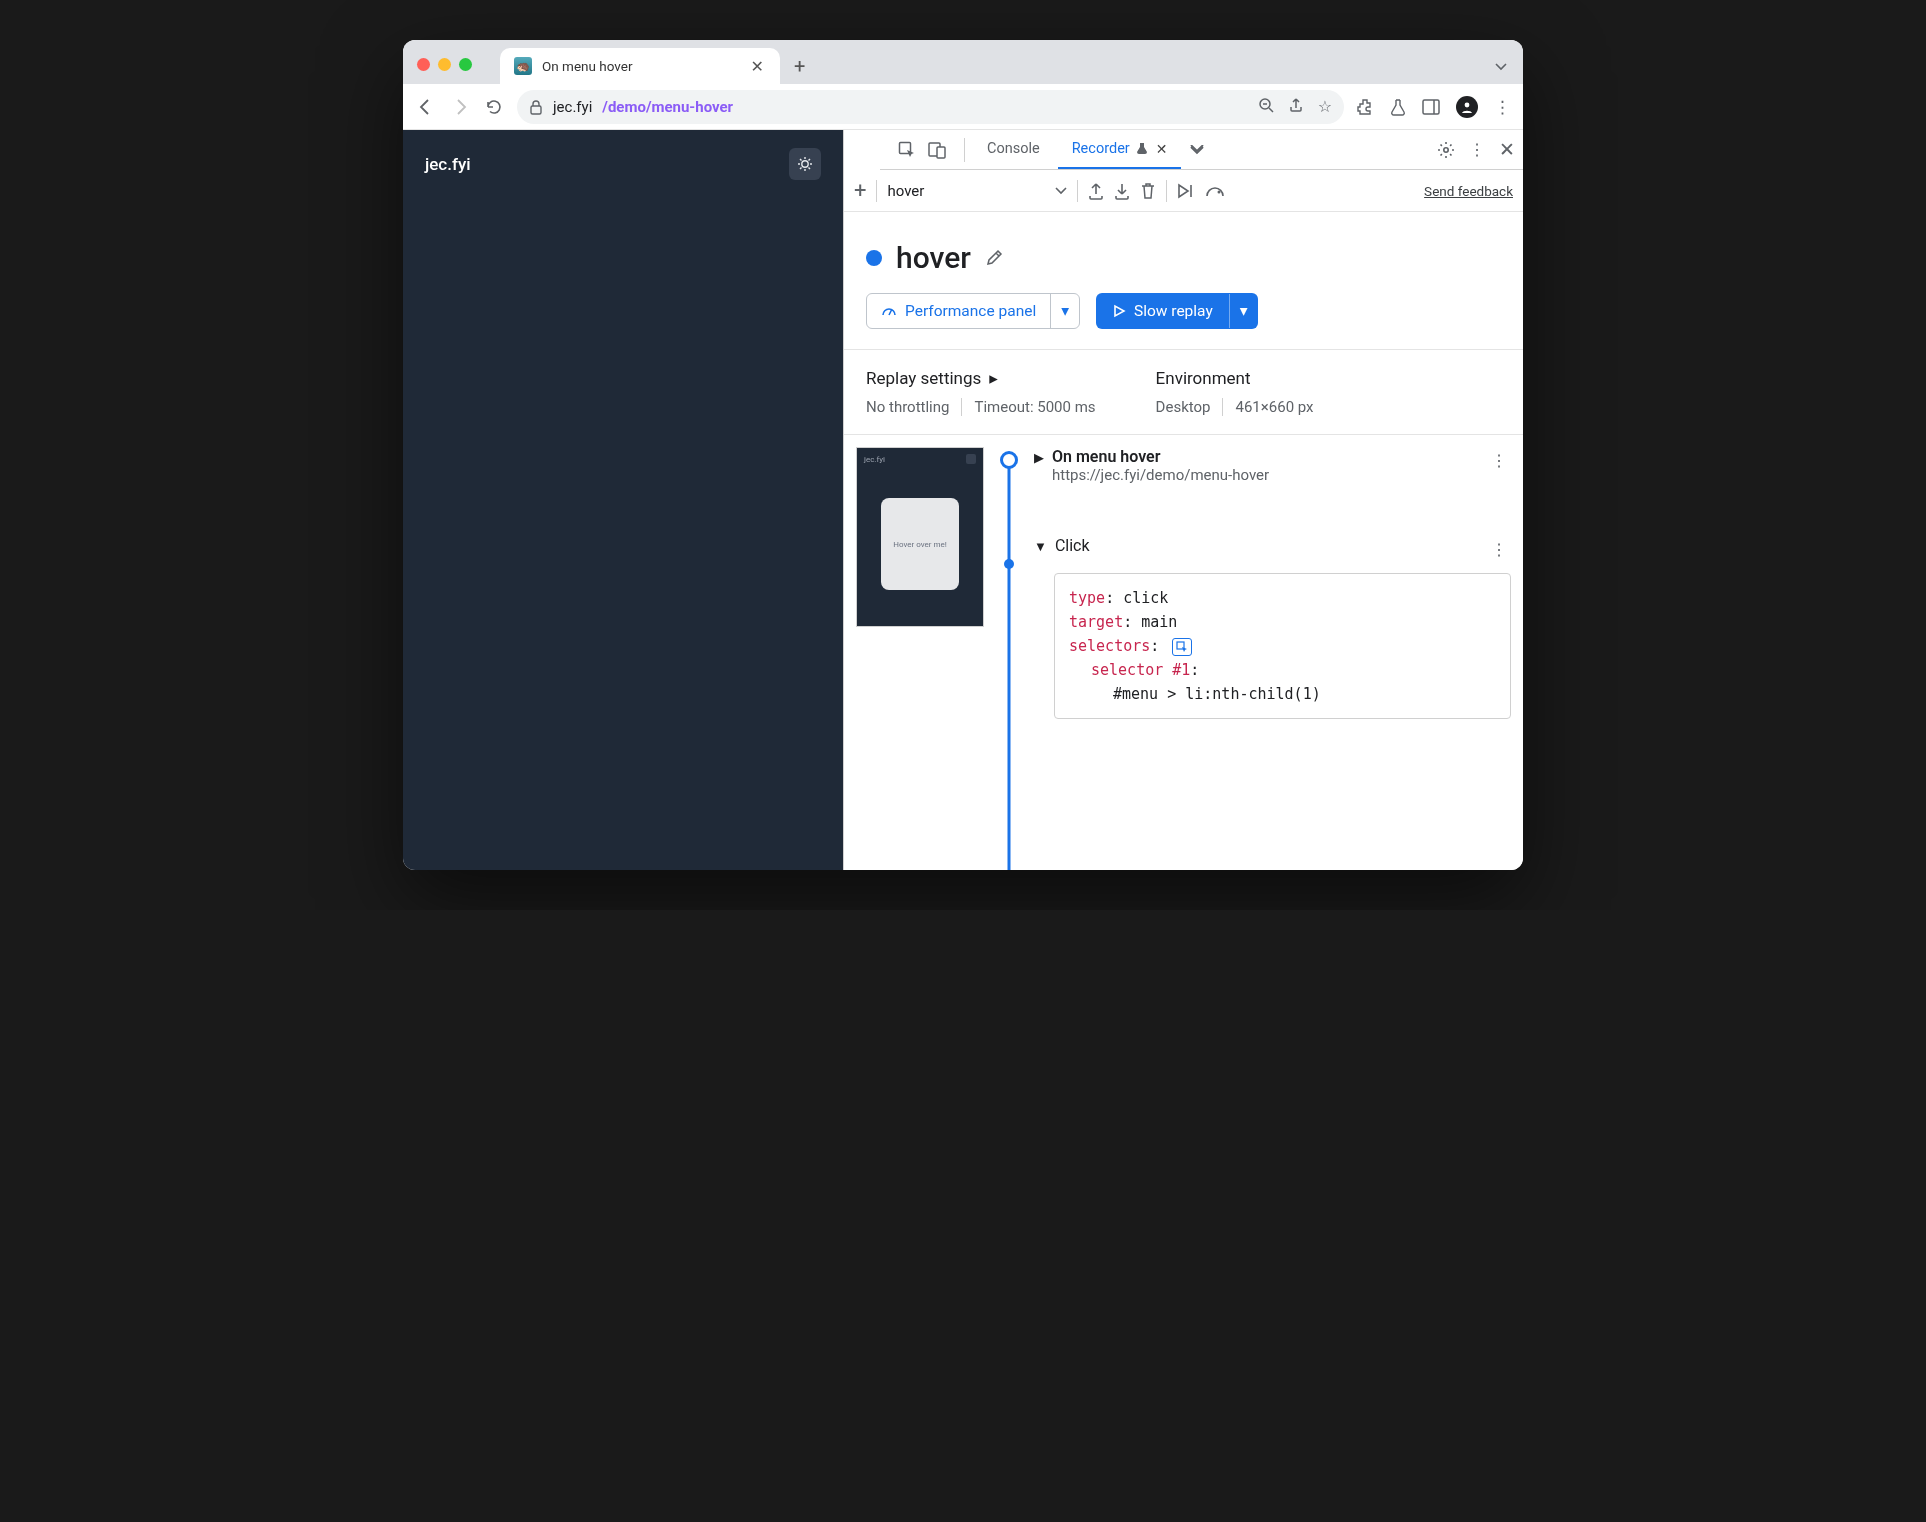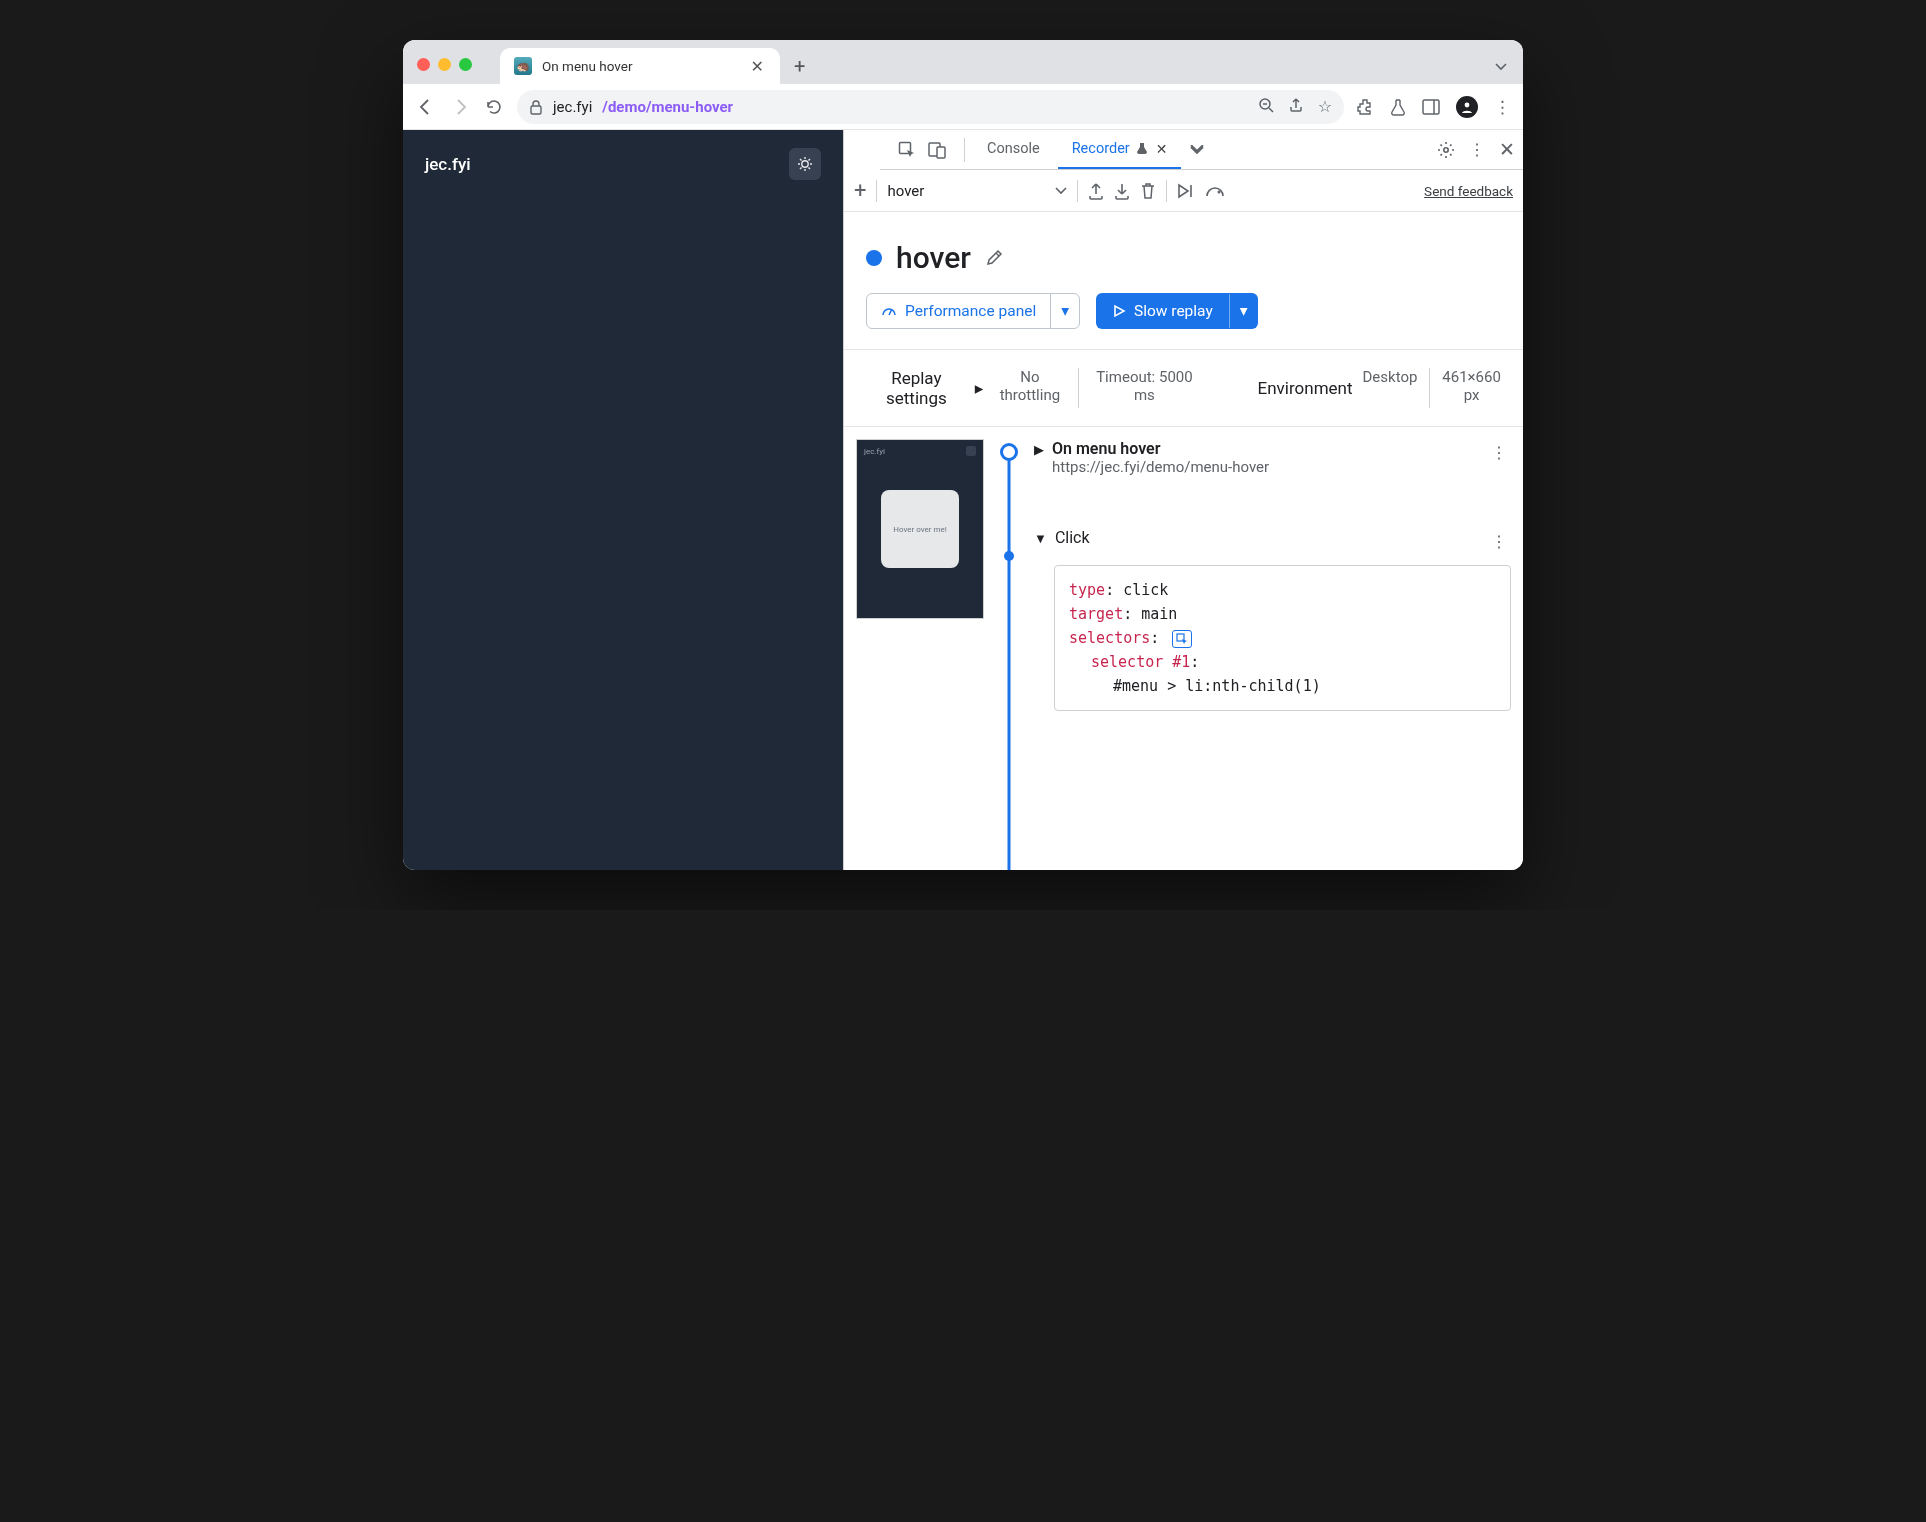--- a/index.html
+++ b/index.html
@@ -144,35 +144,35 @@
   .btn-outline .main { padding:8px 14px; display:flex; gap:8px; align-items:center;}
   .btn-outline .dd { border-left:1px solid #bfc5cc; padding:8px 10px; color:#1a73e8;}
   .btn-solid {
     display:flex; align-items:center; background:#1a73e8; color:#fff; border-radius:6px;
     overflow:hidden; font-size:15.5px; cursor:pointer;
   }
   .btn-solid .main { padding:8px 16px; display:flex; gap:8px; align-items:center;}
   .btn-solid .dd { border-left:1px solid rgba(255,255,255,0.4); padding:8px 10px;}
   
   .settings { display:flex; padding: 18px 22px; border-bottom:1px solid #e4e4e4; gap:60px;}
-  .settings-col { display:flex; flex-direction:row; gap:10px;text-align:center;}
+  .settings-col { display:flex; flex-direction:column; gap:10px;}
   .settings-head { display:flex; align-items:center; gap:8px; font-size:17px; color:#202124;}
   .settings-vals { display:flex; gap:12px; color:#5f6368; font-size:15px;}
   .settings-vals .vsep { width:1px; background:#d0d0d0;}
   
   .steps { display:flex; padding: 12px 12px 0; gap:14px; flex:1; overflow:hidden;}
   .thumb {
     width:128px; flex-shrink:0; border:1px solid #d0d0d0;
     display:flex; flex-direction:column; background:#1f2937;
     height: 180px;
   }
   .thumb-head { display:flex; padding:6px 7px; font-size:8px; color:#9ca3af; align-items:center;}
   .thumb-head .tdot{ margin-left:auto; width:10px;height:10px;border-radius:2px;background:#374151;}
   .thumb-card {
-    margin: 28px auto 0; width:78px; height:78px; background:#e7e8ea; border-radius:8px;
+    margin: 28px auto 0; width:78px; height:92px; background:#e7e8ea; border-radius:8px;
     display:flex; align-items:center; justify-content:center; font-size:8px; color:#6b7280;
   }
   .timeline { width:22px; flex-shrink:0; position:relative;}
   .tl-line { position:absolute; left:50%; top:14px; bottom:-60px; width:3px; background:#1a73e8; transform:translateX(-50%);}
   .tl-circ { position:absolute; left:50%; transform:translateX(-50%); width:18px; height:18px; border:3px solid #1a73e8; border-radius:50%; background:#fff; top:4px;}
   .tl-dot2 { position:absolute; left:50%; transform:translateX(-50%); width:10px; height:10px; border-radius:50%; background:#1a73e8; top:112px;}
   .step-list { flex:1; display:flex; flex-direction:column; gap:10px; min-width:0;}
   .step-row { display:flex; align-items:flex-start; gap:8px;}
   .step-caret { color:#202124; font-size:13px; margin-top:3px; cursor:pointer;}
   .step-text { flex:1; }

